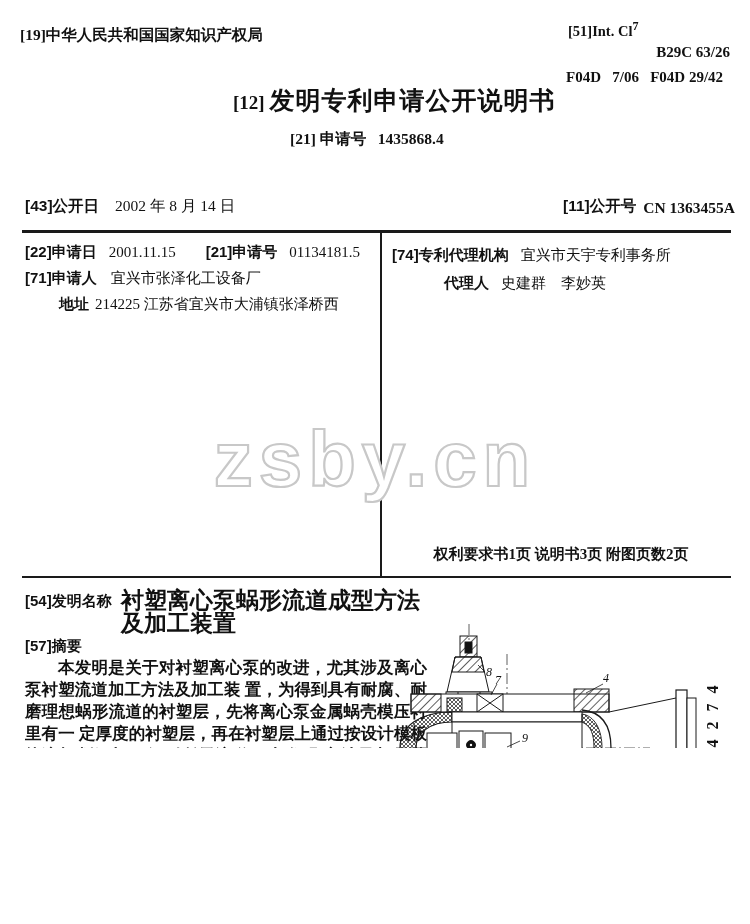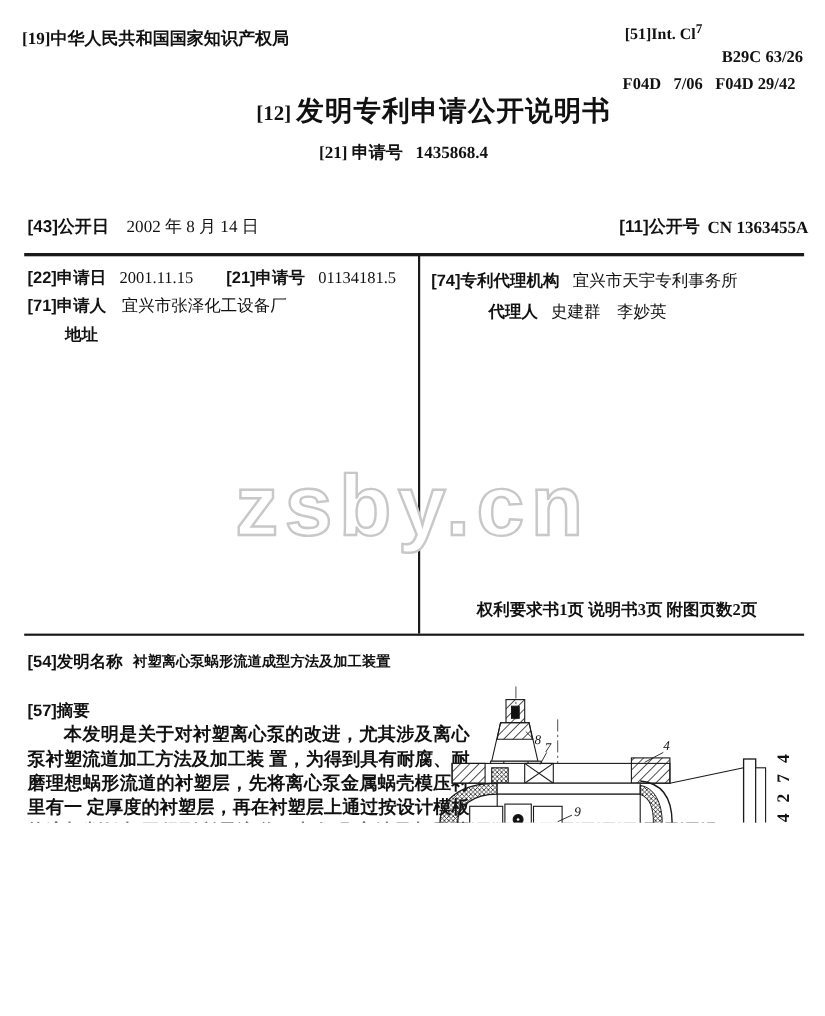--- a/index.html
+++ b/index.html
@@ -38,21 +38,21 @@
 
   .watermark{left:0;top:414px;width:750px;text-align:center;
     font-family:"Liberation Sans","DejaVu Sans",sans-serif;font-weight:bold;
     font-size:78px;letter-spacing:6px;color:#ffffff;
     -webkit-text-stroke:2.2px #c8c8c8;}
 
   .pagesnote{left:398px;top:545px;width:326px;text-align:center;font-size:15px;font-weight:600;}
 
   .t54{left:25px;top:589px;display:flex;}
   .t54 .lbl{width:96px;flex:none;font-size:15px;padding-top:3px;}
-  .t54 .val{width:312px;font-size:13px;line-height:23px;font-weight:bold;}
+  .t54 .val{width:312px;font-size:23px;line-height:23px;font-weight:bold;}
   .t57{left:25px;top:637px;font-size:15px;}
   .abstract{left:25px;top:657px;width:402px;font-size:16.5px;line-height:22px;
     text-align:justify;text-indent:2em;font-weight:600;}
 
   .figure{left:392px;top:610px;}
   .issn{left:713px;top:800px;transform:translate(-50%,-50%) rotate(-90deg);
     white-space:nowrap;font-size:16px;font-weight:bold;letter-spacing:10px;
     font-family:"Liberation Serif","DejaVu Serif",serif;}
 </style>
 </head>
@@ -87,20 +87,21 @@
     <span>2001.11.15</span>
     <span class="hei gap2">[21]申请号</span>
     <span>01134181.5</span>
   </div>
   <div class="abs row biblio r71">
     <span class="hei">[71]申请人</span>
     <span>宜兴市张泽化工设备厂</span>
   </div>
   <div class="abs row biblio raddr">
     <span class="hei">地址</span>
+    <span>214225 江苏省宜兴市大浦镇张泽桥西</span>
   </div>
 
   <div class="abs row biblio r74">
     <span class="hei">[74]专利代理机构</span>
     <span>宜兴市天宇专利事务所</span>
   </div>
   <div class="abs row biblio ragent">
     <span class="hei">代理人</span>
     <span>史建群　李妙英</span>
   </div>

